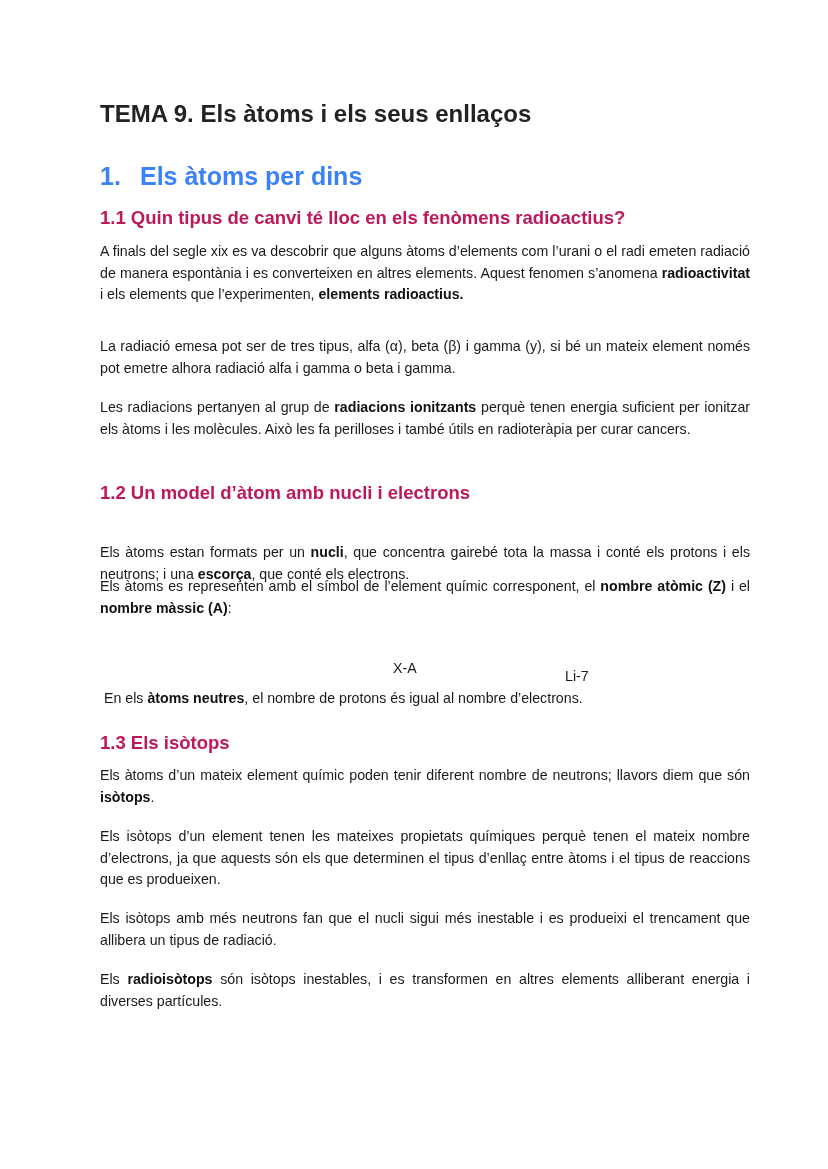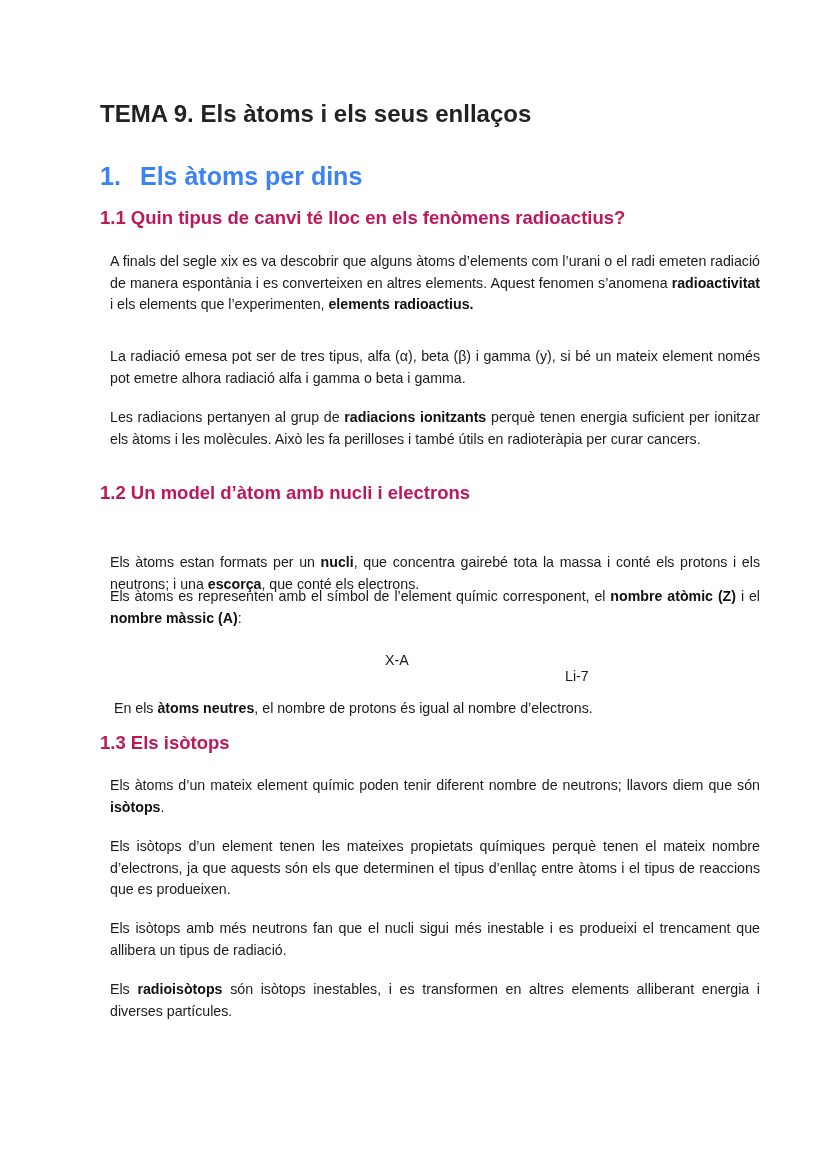--- a/index.html
+++ b/index.html
@@ -52,21 +52,21 @@
       margin: 0;
       font-size: 18.5px;
       font-weight: bold;
       color: #be185d;
       white-space: nowrap;
     }
     .p {
       position: absolute;
       left: 0;
       width: 650px;
-      margin: 10px;
+      margin: 0;
       font-size: 14.2px;
       line-height: 21.5px;
       text-align: justify;
       color: #1a1a1a;
     }
     .p b { font-weight: bold; color: #111; }
     .p.last-left { text-align-last: left; }
     .formula {
       position: absolute;
       top: 652px;
@@ -90,21 +90,21 @@
   <p class="p last-left" style="top:336px;"><span>La radiació emesa pot ser de tres tipus, alfa (α), beta (β) i gamma (y), si bé un mateix element només pot emetre alhora radiació alfa i gamma o beta i gamma.</span></p>
 
   <p class="p last-left" style="top:397px;"><span>Les radiacions pertanyen al grup de </span><b>radiacions ionitzants</b><span> perquè tenen energia suficient per ionitzar els àtoms i les molècules. Això les fa perilloses i també útils en radioteràpia per curar cancers.</span></p>
 
   <h3 class="h2" style="top:482px;">1.2 Un model d’àtom amb nucli i electrons</h3>
 
   <p class="p last-left" style="top:542px;"><span>Els àtoms estan formats per un </span><b>nucli</b><span>, que concentra gairebé tota la massa i conté els protons i els neutrons; i una </span><b>escorça</b><span>, que conté els electrons.</span></p>
 
   <p class="p last-left" style="top:576px;"><span>Els àtoms es representen amb el símbol de l’element químic corresponent, el </span><b>nombre atòmic (Z)</b><span> i el </span><b>nombre màssic (A)</b><span>:</span></p>
 
-  <span class="formula" style="left:285px;">X-A</span>
+  <span class="formula" style="left:293px;margin-top:8px;">X-A</span>
   <span class="formula" style="left:465px;margin-top:16px;">Li-7</span>
 
   <p class="p last-left" style="top:688px; left:4px;"><span>En els </span><b>àtoms neutres</b><span>, el nombre de protons és igual al nombre d’electrons.</span></p>
 
   <h3 class="h2" style="top:732px;">1.3 Els isòtops</h3>
 
   <p class="p last-left" style="top:765px;"><span>Els àtoms d’un mateix element químic poden tenir diferent nombre de neutrons; llavors diem que són </span><b>isòtops</b><span>.</span></p>
 
   <p class="p last-left" style="top:826px;"><span>Els isòtops d’un element tenen les mateixes propietats químiques perquè tenen el mateix nombre d’electrons, ja que aquests són els que determinen el tipus d’enllaç entre àtoms i el tipus de reaccions que es produeixen.</span></p>
 

